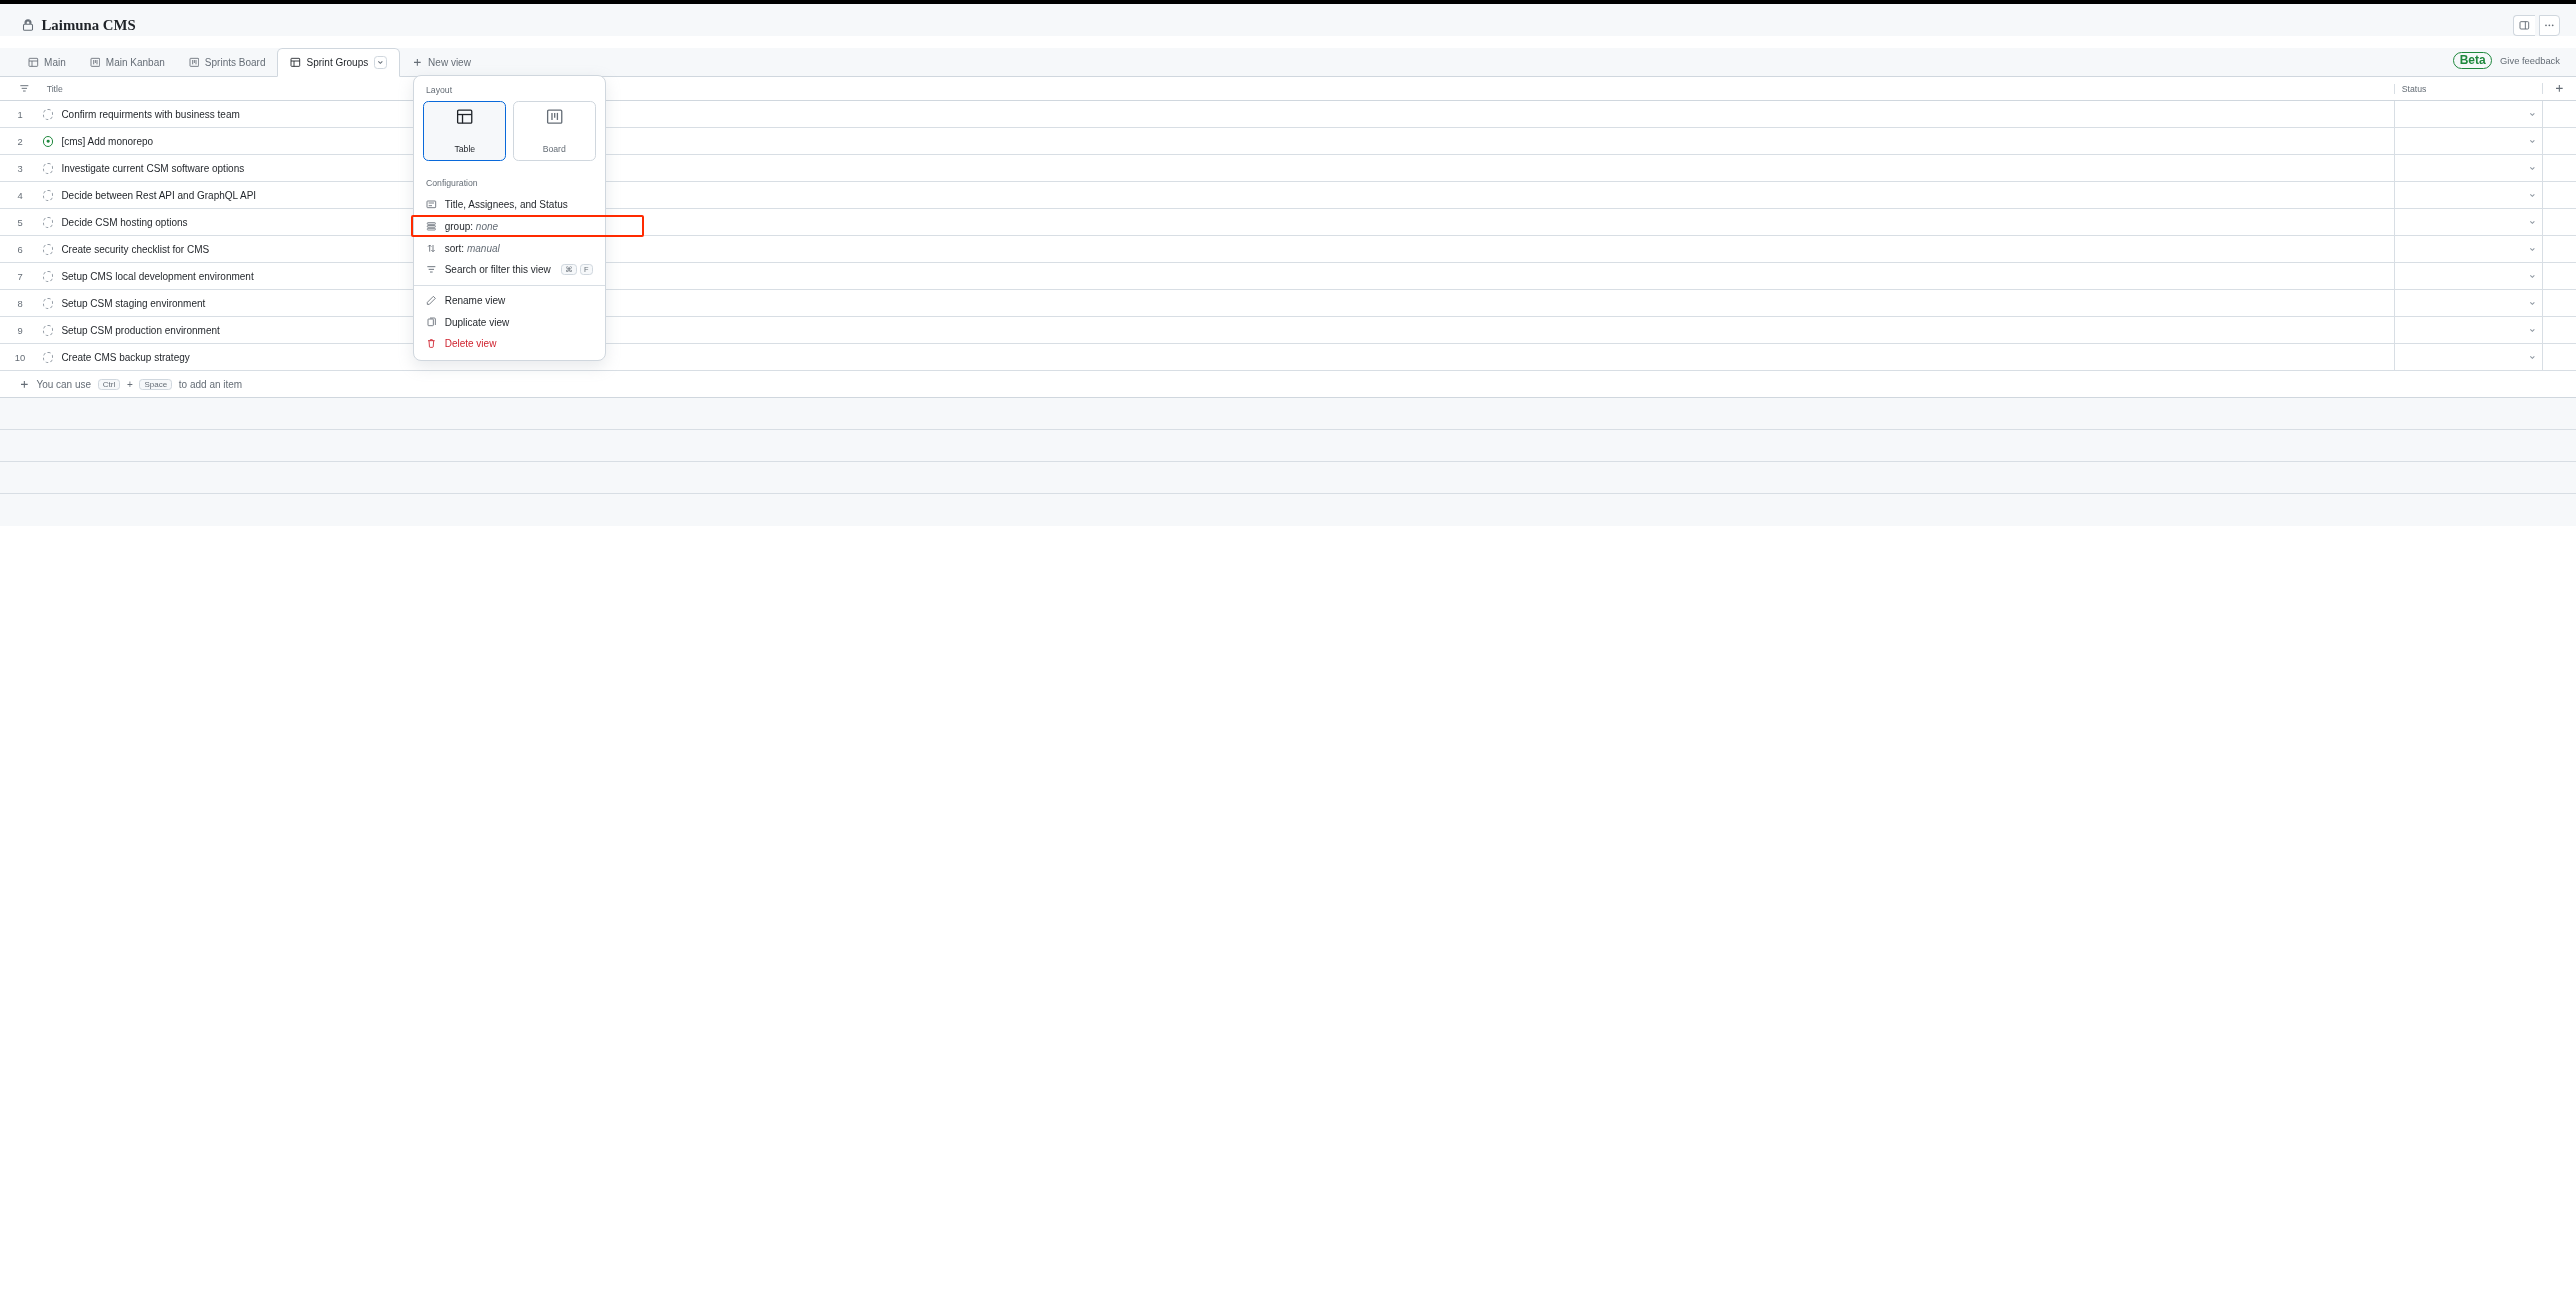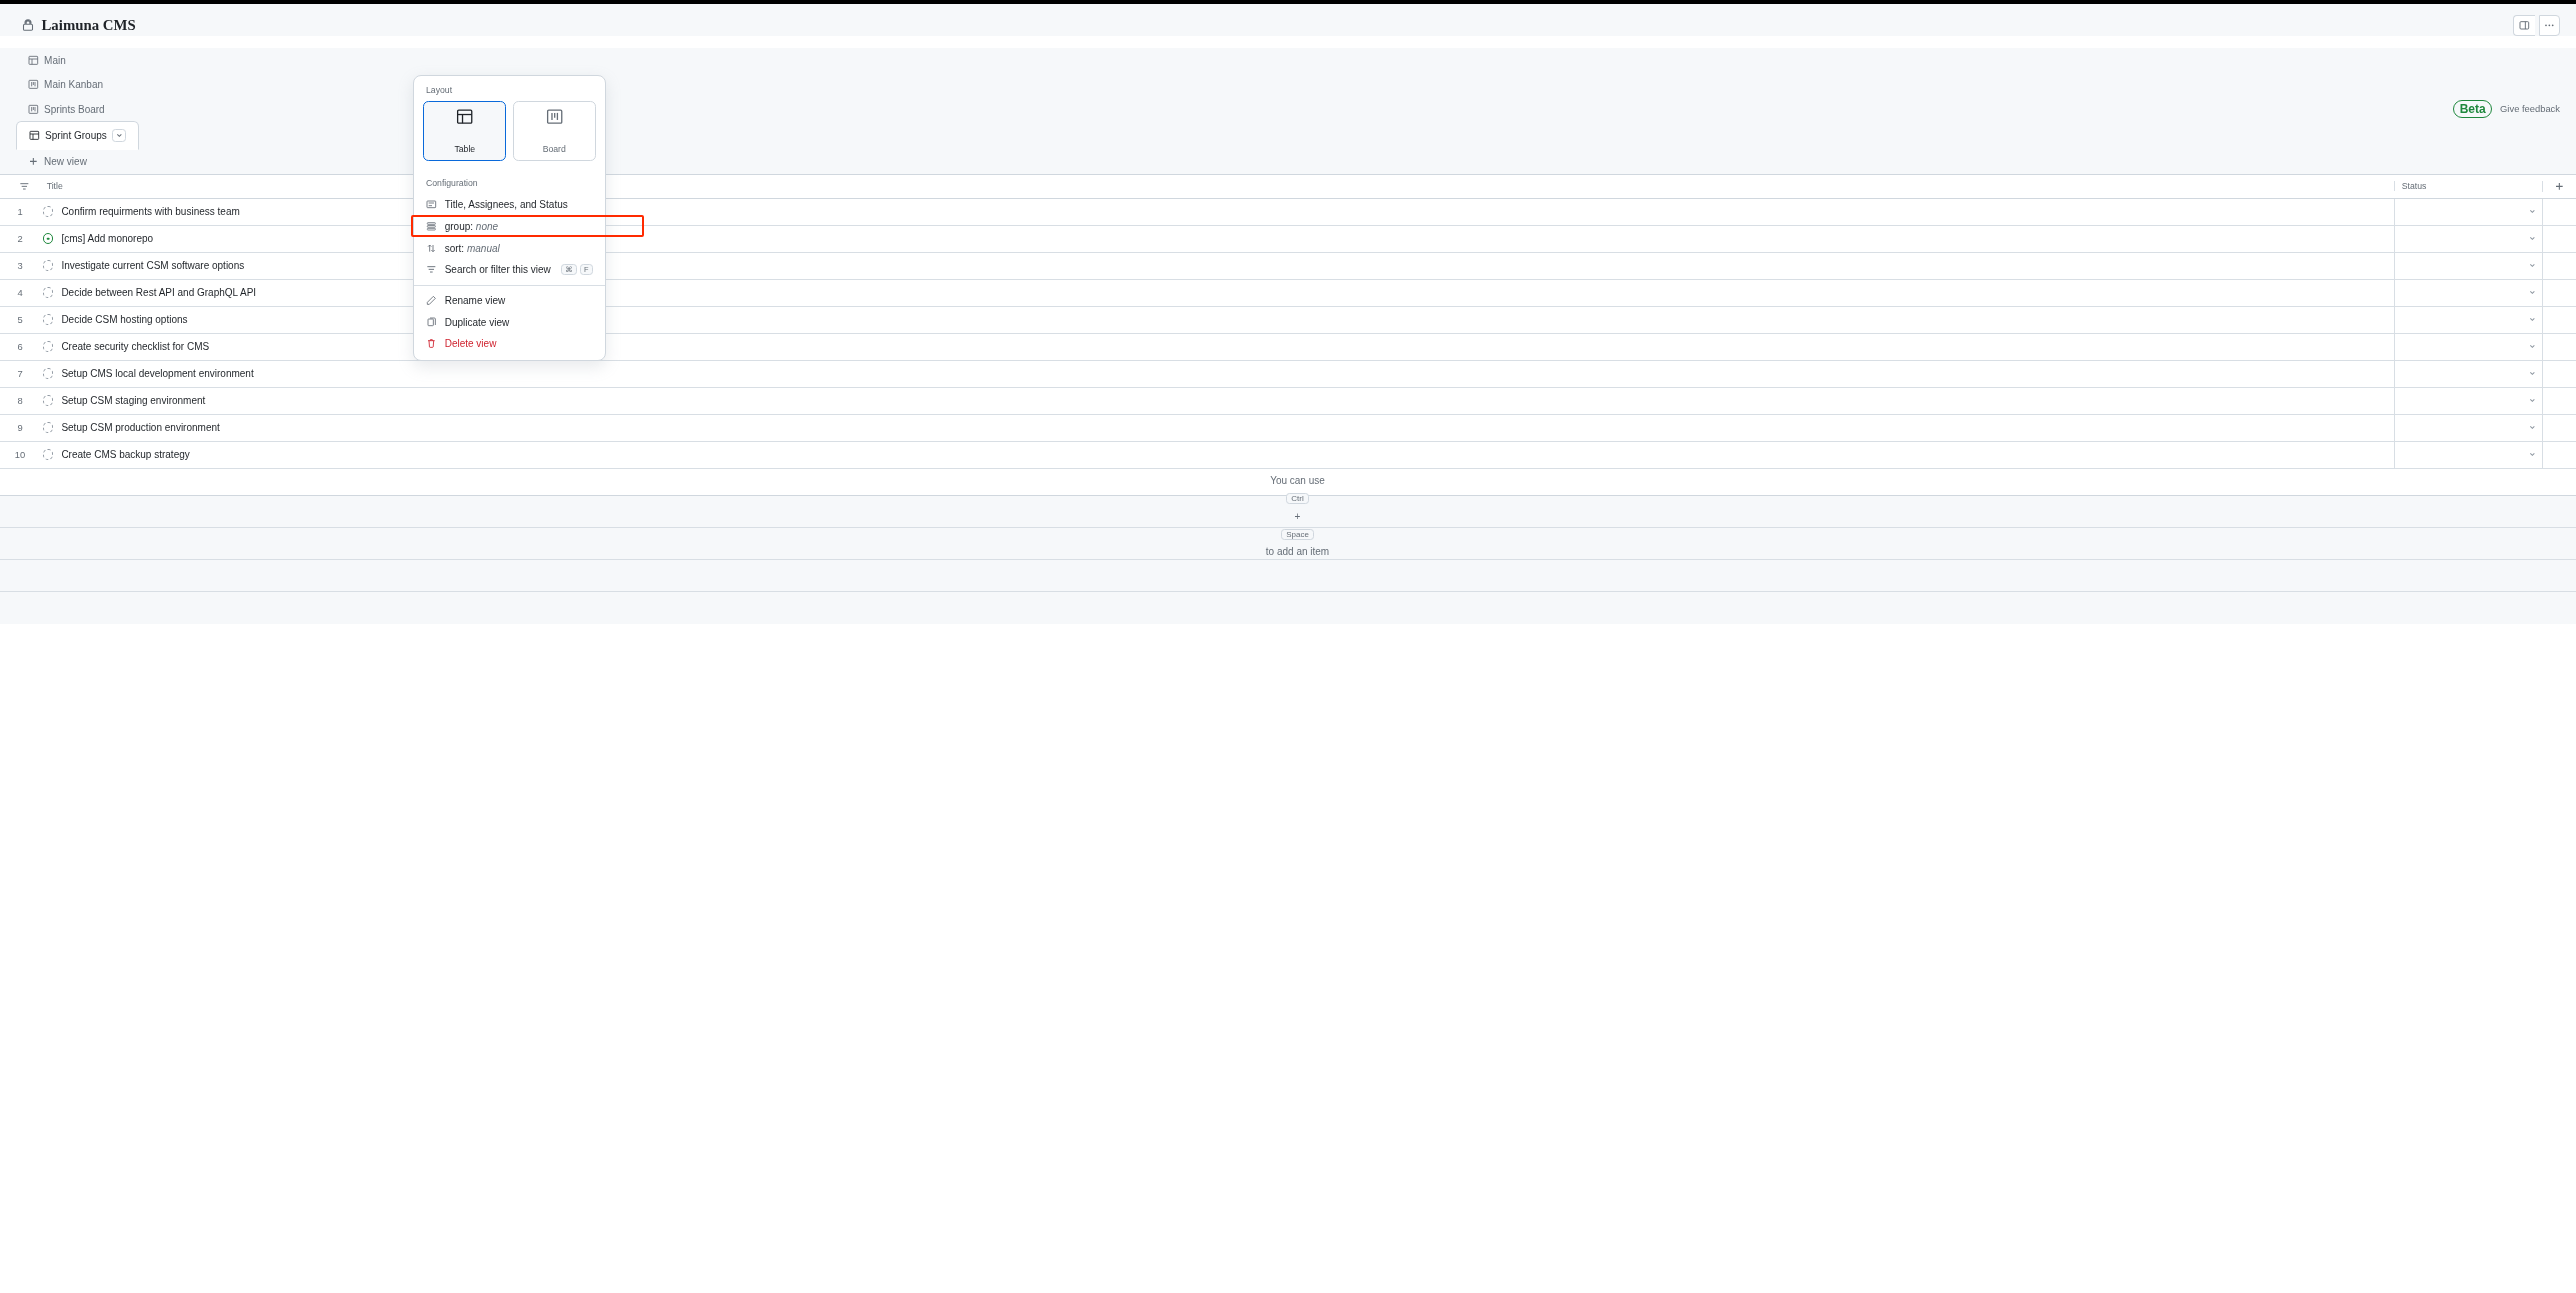--- a/index.html
+++ b/index.html
@@ -26,21 +26,21 @@
     display:flex; align-items:center; justify-content:center;
     width:21.5px; height:21.5px; border:0.7px solid #d0d7de; border-radius:4px; background:#fff;
     cursor:pointer; color:#656d76;
   }
   .hdr-btn.left { border-radius:4px 0 0 4px; border-right:none;}
   .hdr-btn.right { border-radius:0 4px 4px 0;}
   svg { display:block; }
 
   
   .tabs-wrap { display:flex; align-items:center; justify-content:space-between; background:#f6f8fa; padding:0 16px; border-bottom:0.7px solid #d0d7de; margin-top:12px;}
-  .tabs { display:flex; align-items:flex-start; gap:0;flex-direction:column; }
+  .tabs { display:flex; align-items:center; gap:0; }
   .tab {
     display:flex; align-items:center; gap:5.4px; padding:6.7px 12px; color:#656d76; cursor:pointer;
     font-size:10px; position:relative;
   }
   .tab.active {
     background:#fff; border:0.7px solid #d0d7de; border-bottom:0.7px solid #fff;
     border-radius:5.4px 5.4px 0 0; color:#1f2328; margin-bottom:-0.7px;
   }
   .tab.active .chev {
     width:13.4px;height:13.4px;border:0.7px solid #d0d7de;border-radius:3.4px;
@@ -88,21 +88,21 @@
     border:1.3px solid #1f883d; position:relative; flex:0 0 10.7px;
   }
   .open-icon::after{
     content:''; position:absolute;width:2.7px;height:2.7px;background:#1f883d;border-radius:50%;
     top:50%;left:50%;transform:translate(-50%,-50%);
   }
 
   
   .additem-row {
     display:flex;align-items:center;gap:6.7px;height:27px;padding-left:19px;
-    border-bottom:0.7px solid #d0d7de; color:#656d76; font-size:10px; background:#fff;flex-direction:column;
+    border-bottom:0.7px solid #d0d7de; color:#656d76; font-size:10px; background:#fff;
   }
   .kbd { border:0.7px solid #d0d7de;border-radius:3.4px;padding:0 4px;font-size:8px;color:#656d76;background:#f6f8fa;}
 
   
   .empty-row { height:32px; border-bottom:0.7px solid #d8dee4; background:#f6f8fa;}
 
   
   .popover {
     position:absolute; top:75px; left:413px; width:193px;
     background:#fff; border:0.7px solid #d0d7de; border-radius:8px;

